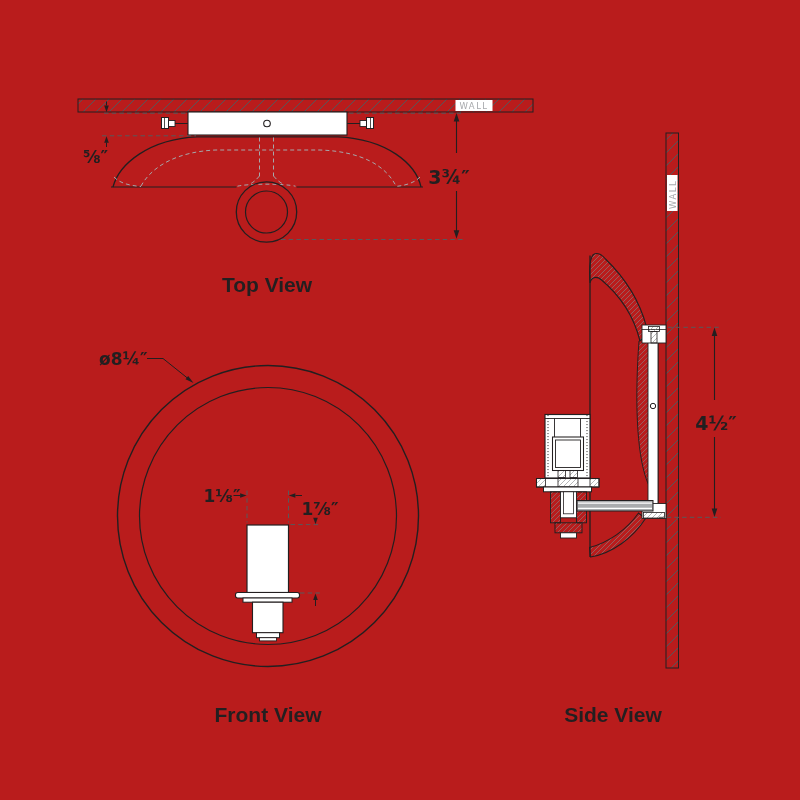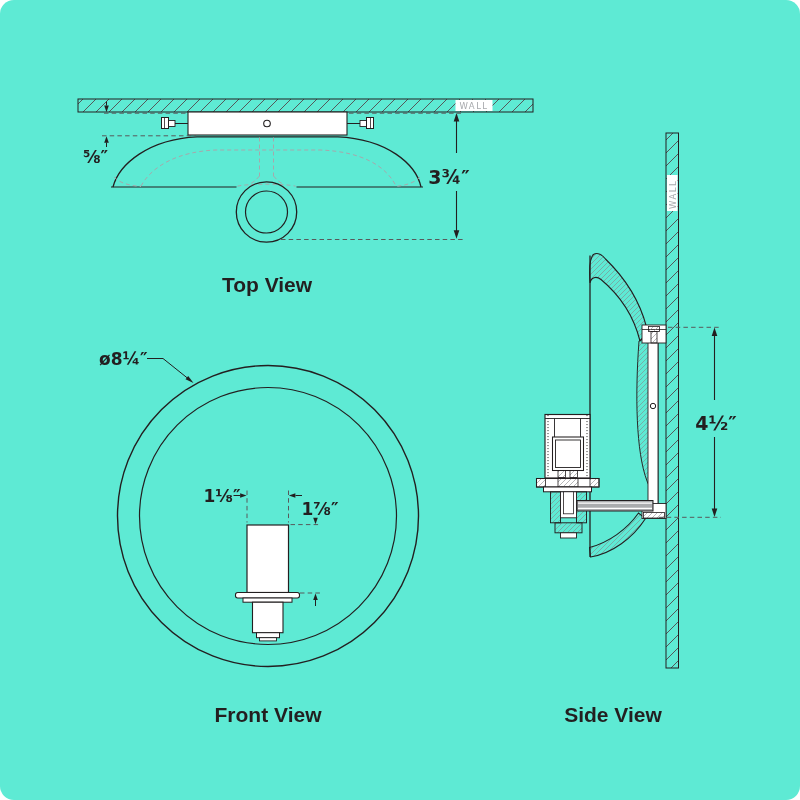--- a/index.html
+++ b/index.html
@@ -1,16 +1,16 @@
 <!DOCTYPE html>
 <html><head>
 <meta charset="utf-8">
 <style>
   html,body{margin:0;padding:0;background:#ffffff;}
-  .page{position:relative;width:800px;height:800px;background:#5eead4;overflow:hidden;border-radius:14px;}
+  .page{position:relative;width:800px;height:800px;background:#b91c1c;overflow:hidden;}
   svg{display:block;}
   .ln{fill:none;stroke:#231f20;}
   .wt{fill:#ffffff;stroke:#231f20;}
   .wfill{fill:url(#hw);stroke:#231f20;stroke-width:1;}
   .hfill{fill:url(#hf);stroke:#231f20;}
   .dd{fill:none;stroke:#58595b;stroke-width:1;stroke-dasharray:4.5 3.2;}
   .hd{fill:none;stroke:#a6a8ab;stroke-width:1;stroke-dasharray:4 3;}
   .dot{fill:none;stroke:#231f20;stroke-width:0.9;stroke-dasharray:1.1 1.9;}
   .arr{fill:#231f20;stroke:none;}
   .dim{font-family:"DejaVu Sans",sans-serif;font-weight:bold;font-size:17px;fill:#231f20;}

